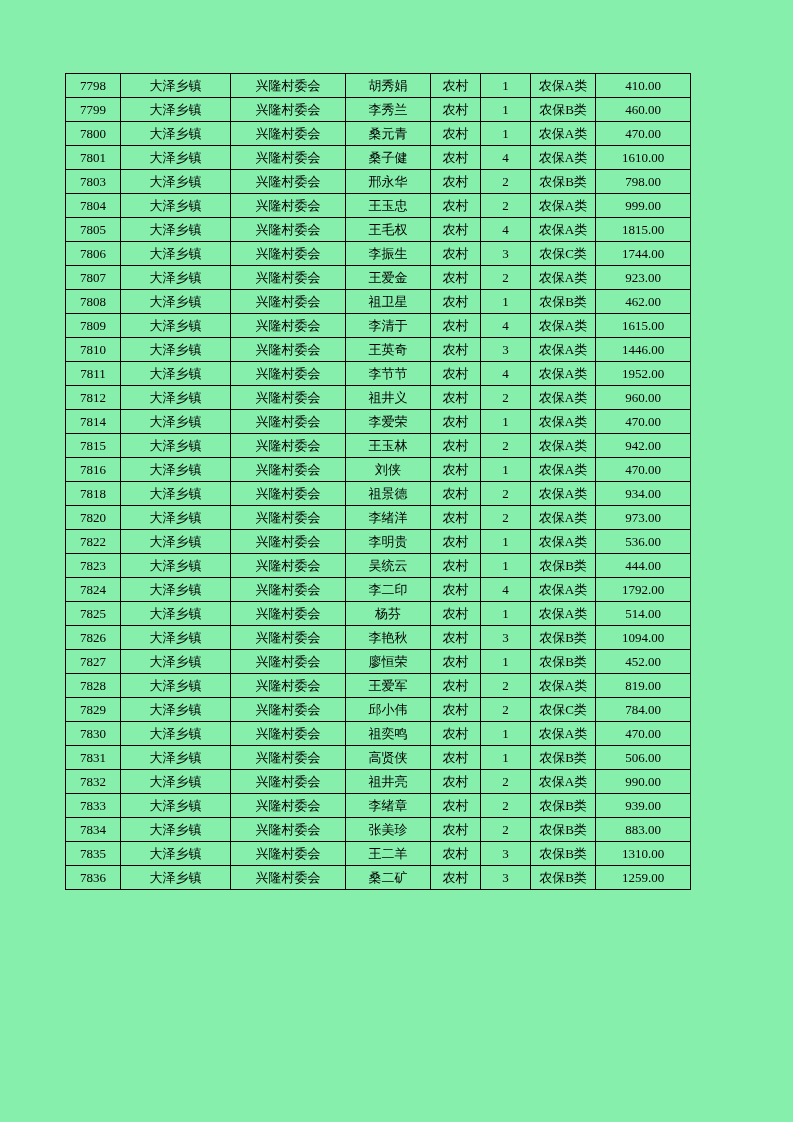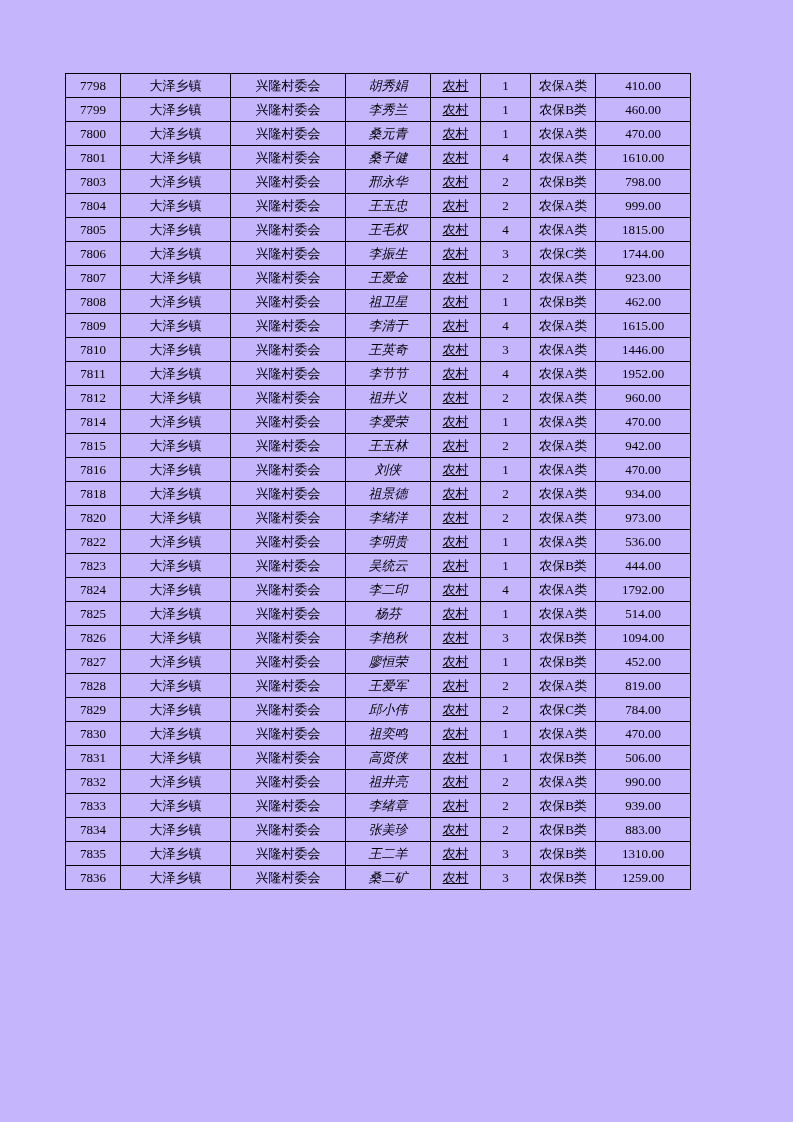--- a/index.html
+++ b/index.html
@@ -10,21 +10,21 @@
   body {
     width: 793px;
     height: 1122px;
     font-family: "Liberation Serif", "DejaVu Serif", serif;
     color: #000000;
   }
   .page {
     position: relative;
     width: 793px;
     height: 1122px;
-    background: #c4b5fd;
+    background: #86efac;
     overflow: hidden;
   }
   table.roster {
     position: absolute;
     left: 65px;
     top: 73px;
     border-collapse: collapse;
     table-layout: fixed;
   }
   table.roster td {
@@ -33,22 +33,22 @@
     font-size: 13px;
     line-height: 23px;
     text-align: center;
     white-space: nowrap;
     overflow: hidden;
     padding: 0;
   }
   td.col-0 { width: 54px; }
   td.col-1 { width: 109px; }
   td.col-2 { width: 114px; }
-  td.col-3 { width: 84px; font-style: italic; }
-  td.col-4 { width: 49px; text-decoration: underline; }
+  td.col-3 { width: 84px; }
+  td.col-4 { width: 49px; }
   td.col-5 { width: 49px; }
   td.col-6 { width: 64px; }
   td.col-7 { width: 94px; text-align: right; padding-right: 30px; }
 </style>
 </head>
 <body>
 
 <div class="page">
   <table class="roster">
     <tbody>

